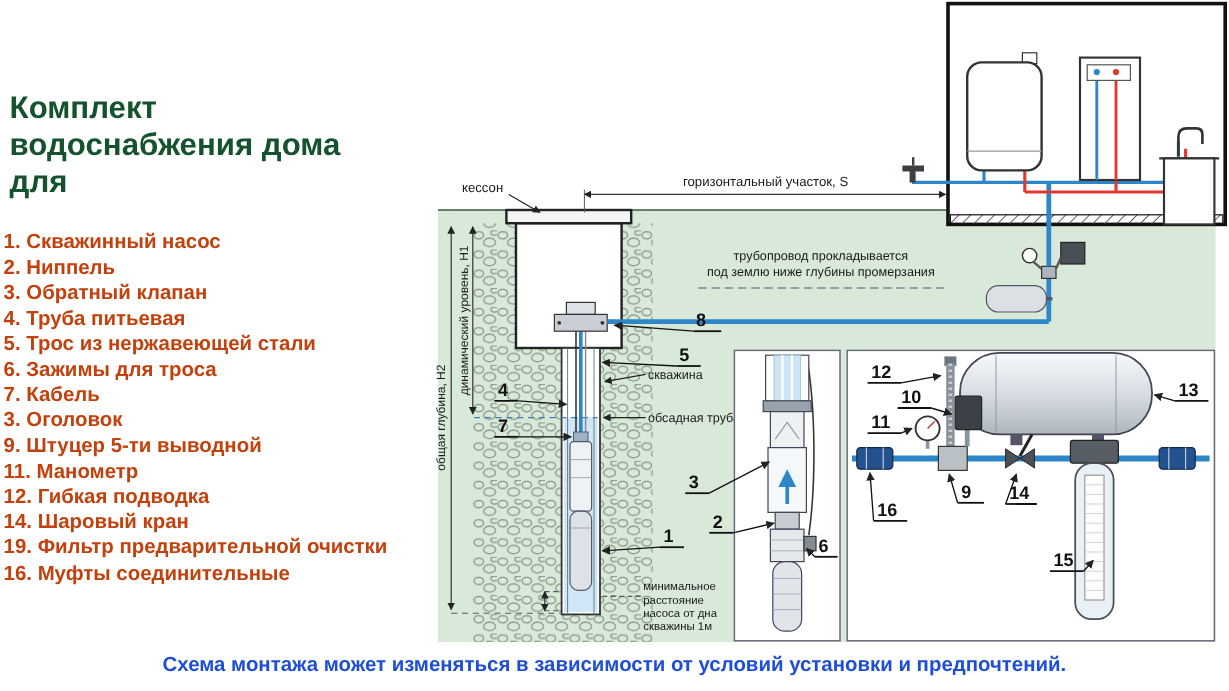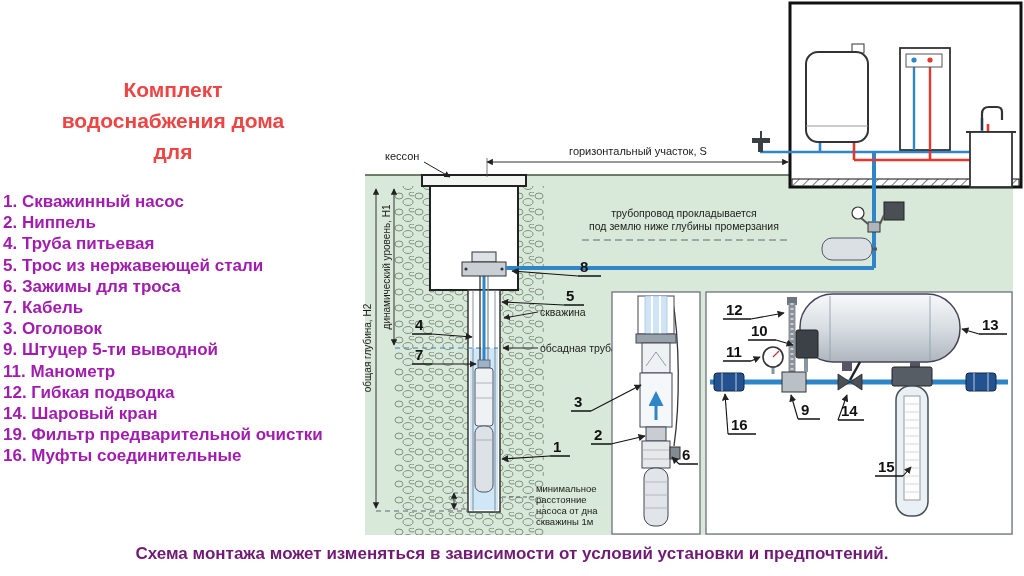--- a/index.html
+++ b/index.html
@@ -1,23 +1,23 @@
 <!DOCTYPE html>
 <html><head>
 <meta charset="utf-8">
 <style>
   html,body{margin:0;padding:0;background:#fff;}
   .page{position:relative;width:1024px;height:576px;background:#fff;overflow:hidden;
         font-family:"Liberation Sans","DejaVu Sans",sans-serif;}
-  .title{position:absolute;left:8px;top:74px;width:330px;text-align:center;
-         font-size:21px;font-weight:700;line-height:31px;color:#ef4444;}
+  .title{position:absolute;left:8px;top:74px;width:330px;text-align:left;
+         font-size:26px;font-weight:700;line-height:31px;color:#14532d;}
   .parts-list{position:absolute;left:3px;top:191px;font-size:17px;font-weight:700;
-              line-height:21.2px;color:#a21caf;white-space:nowrap;}
+              line-height:21.2px;color:#c2410c;white-space:nowrap;}
   .caption{position:absolute;left:0;top:544px;width:100%;text-align:center;
-           font-size:17px;font-weight:700;color:#701a75;}
+           font-size:17px;font-weight:700;color:#1d4ed8;}
   svg.diagram{position:absolute;left:354px;top:0;}
   svg text{font-family:"Liberation Sans","DejaVu Sans",sans-serif;fill:#1a1a1a;}
   .lbl{font-size:11px;}
   .note{font-size:10.5px;}
   .vert{font-size:10px;}
   .tiny{font-size:9.5px;}
   .callout{font-size:15px;font-weight:700;fill:#111;}
 </style>
 </head>
 <body>
@@ -26,20 +26,21 @@
 
   <div class="title">
     <div>Комплект</div>
     <div>водоснабжения дома</div>
     <div>для</div>
   </div>
 
   <div class="parts-list">
     <div>1. Скважинный насос</div>
     <div>2. Ниппель</div>
+    <div>3. Обратный клапан</div>
     <div>4. Труба питьевая</div>
     <div>5. Трос из нержавеющей стали</div>
     <div>6. Зажимы для троса</div>
     <div>7. Кабель</div>
     <div>3. Оголовок</div>
     <div>9. Штуцер 5-ти выводной</div>
     <div>11. Манометр</div>
     <div>12. Гибкая подводка</div>
     <div>14. Шаровый кран</div>
     <div>19. Фильтр предварительной очистки</div>

